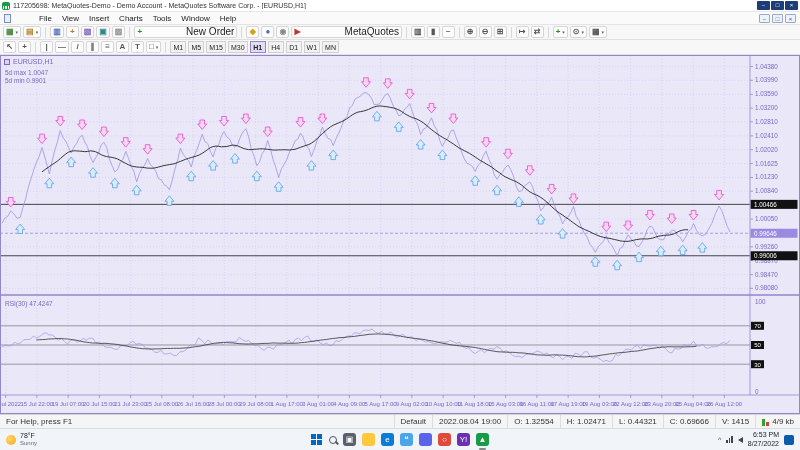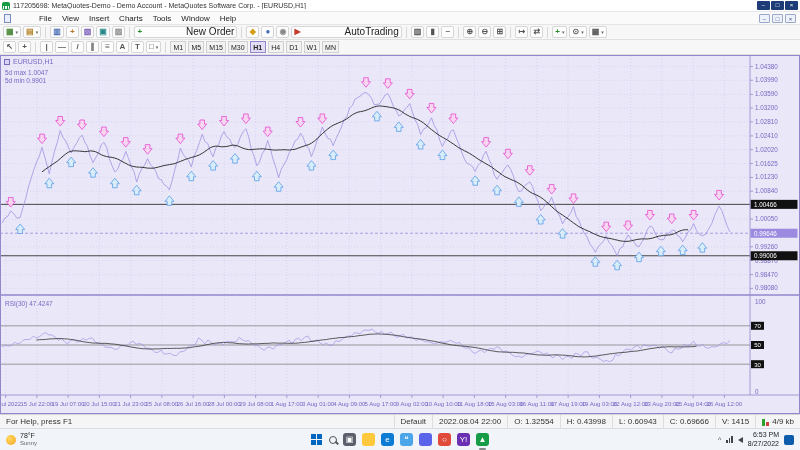--- a/index.html
+++ b/index.html
@@ -136,21 +136,21 @@
         <span style="color: rgb(212, 160, 23); font-weight: bold;">◆</span>
       </span>
       <span class="tb-btn">
         <span style="color: rgb(74, 111, 181); font-weight: bold;">●</span>
       </span>
       <span class="tb-btn">
         <span style="color: rgb(136, 136, 136); font-weight: bold;">◉</span>
       </span>
       <span class="tb-btn">
         <span style="color: rgb(192, 57, 43); font-weight: bold;">▶</span>
-        <span class="tb-label">AutoTrading</span>
+        <span class="tb-label">MetaQuotes</span>
       </span>
       <span class="tb-sep"></span>
       <span class="tb-btn">
         <span style="color: rgb(85, 85, 85); font-weight: bold;">▥</span>
       </span>
       <span class="tb-btn">
         <span style="color: rgb(85, 85, 85); font-weight: bold;">▮</span>
       </span>
       <span class="tb-btn">
         <span style="color: rgb(85, 85, 85); font-weight: bold;">~</span>
@@ -445,24 +445,24 @@
       <span>EURUSD,H1</span>
     </div>
     <div class="overlay ind-line1">5d max 1.0047</div>
     <div class="overlay ind-line2">5d min 0.9901</div>
     <div class="overlay rsi-label">RSI(30) 47.4247</div>
   </div>
 
   <div class="statusbar">
     <span class="seg first">For Help, press F1</span>
     <span class="seg">Default</span>
-    <span class="seg">2022.08.04 22:00</span>
+    <span class="seg">2022.08.04 19:00</span>
     <span class="seg">O: 1.32554</span>
-    <span class="seg">H: 0.43998</span>
-    <span class="seg">L: 0.60943</span>
+    <span class="seg">H: 1.02471</span>
+    <span class="seg">L: 0.44321</span>
     <span class="seg">C: 0.69666</span>
     <span class="seg">V: 1415</span>
     <span class="seg">
       <span class="traffic">
           <i class="g"></i>
           <i class="r"></i>
         </span>
       <span>4/9 kb</span>
     </span>
   </div>

